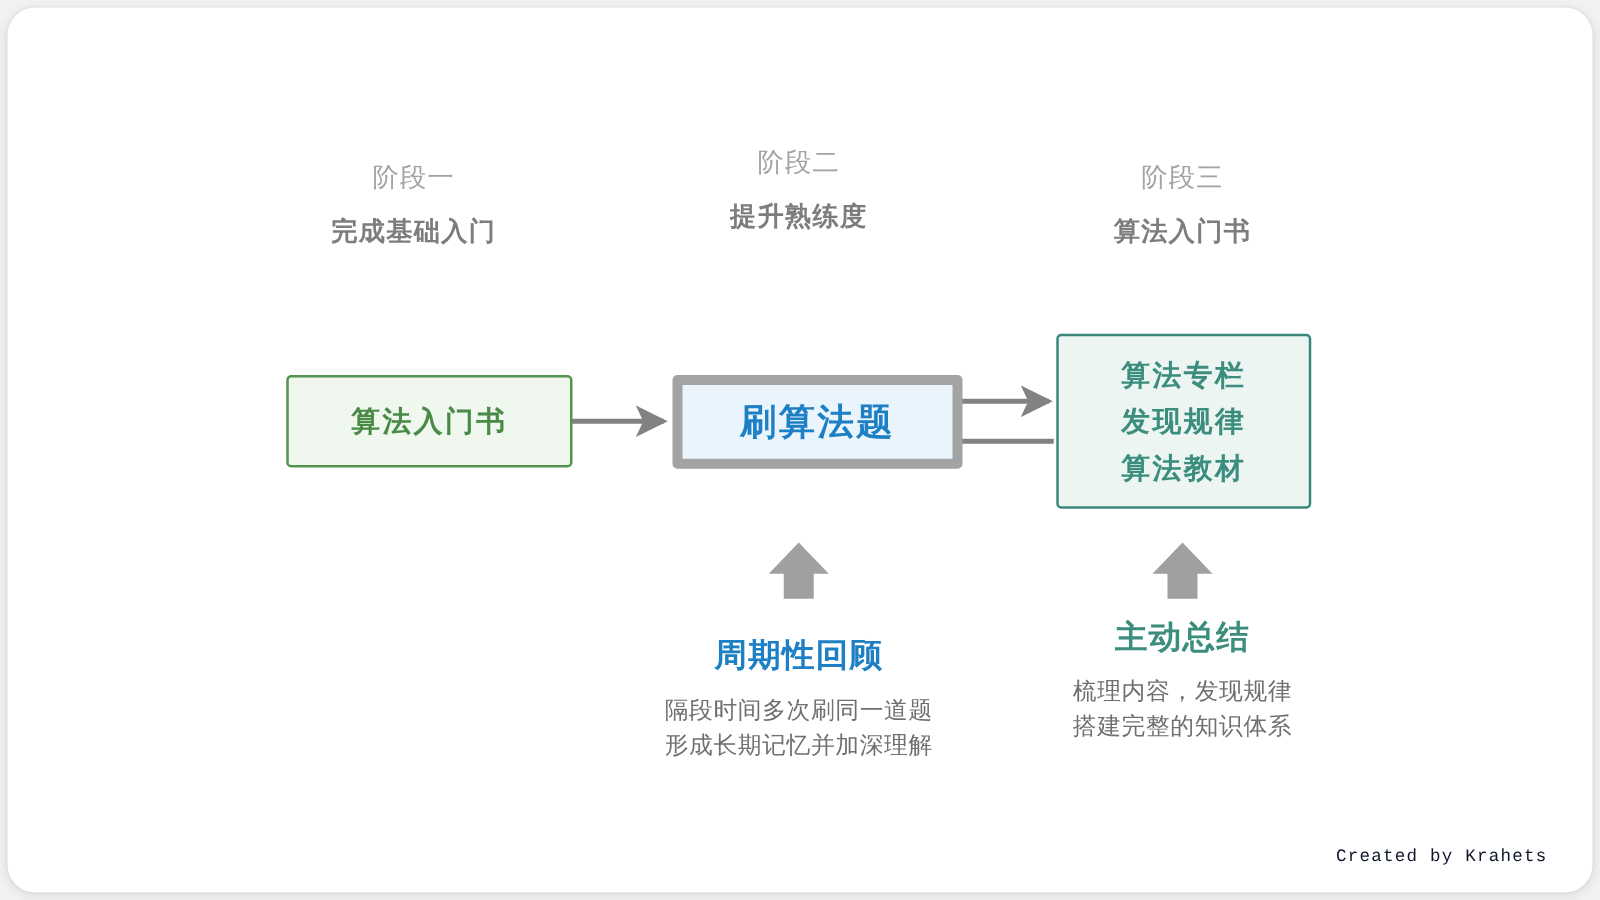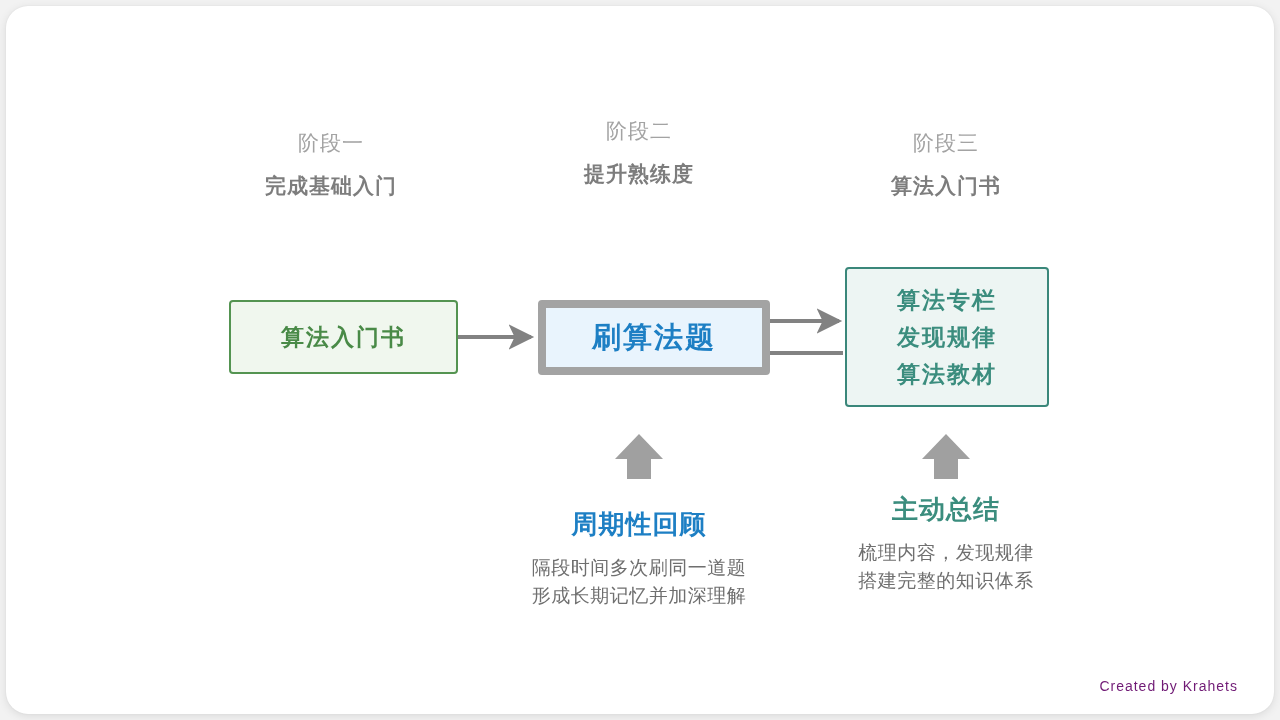--- a/index.html
+++ b/index.html
@@ -131,23 +131,23 @@
   #caption-review { left: 489px; top: 509px; }
   #caption-review .caption-title { color: #1d7fc4; }
   #caption-summary { left: 796px; top: 494px; }
   #caption-summary .caption-title { color: #3b8d7e; }
 
   
   #footer-credit {
     position: absolute;
     right: 42px;
     bottom: 26px;
-    font-family: Liberation Sans, sans-serif;
+    font-family: Liberation Mono, monospace;
     font-size: 14px;
-    color: #701a75;
+    color: #0f172a;
     letter-spacing: 1px;
   }
 </style>
 </head>
 <body>
 
 <div id="canvas">
   <div class="card"></div>
 
   <div class="stage" id="stage-1">

